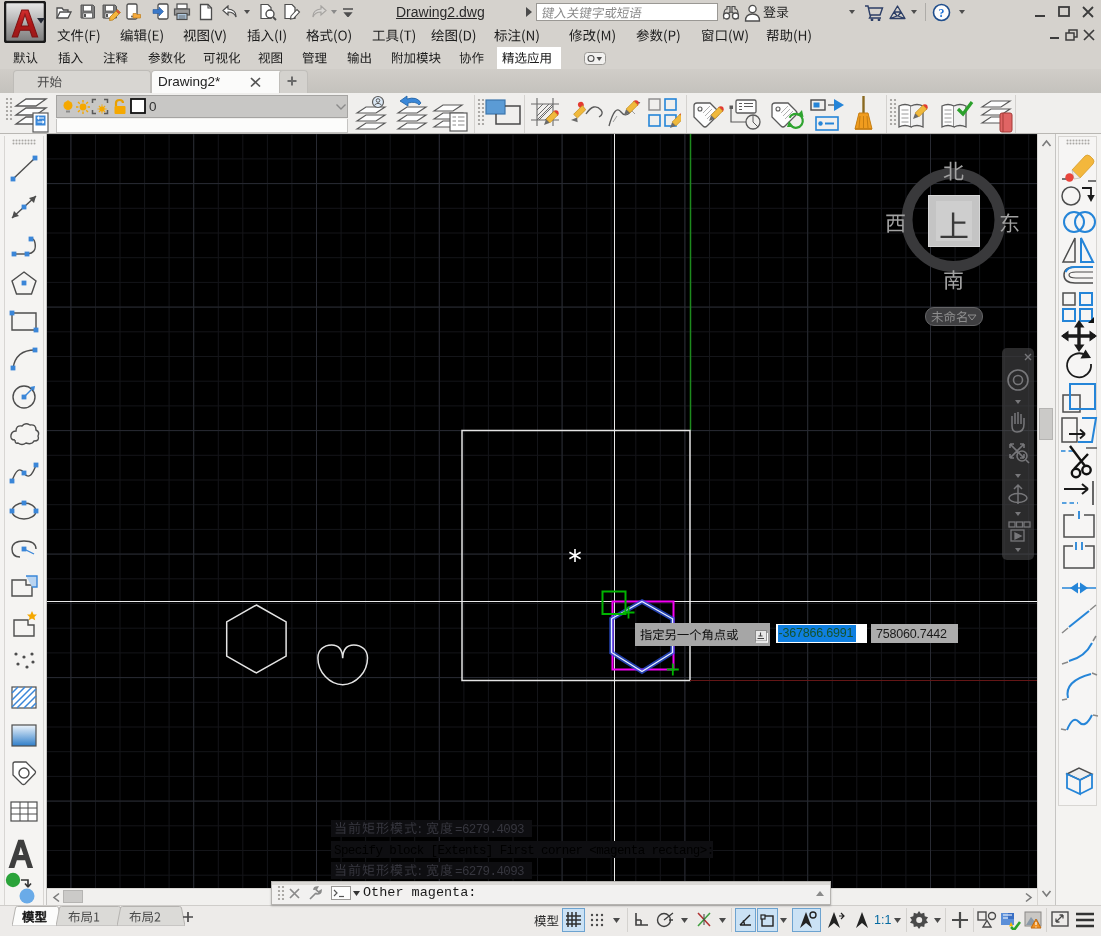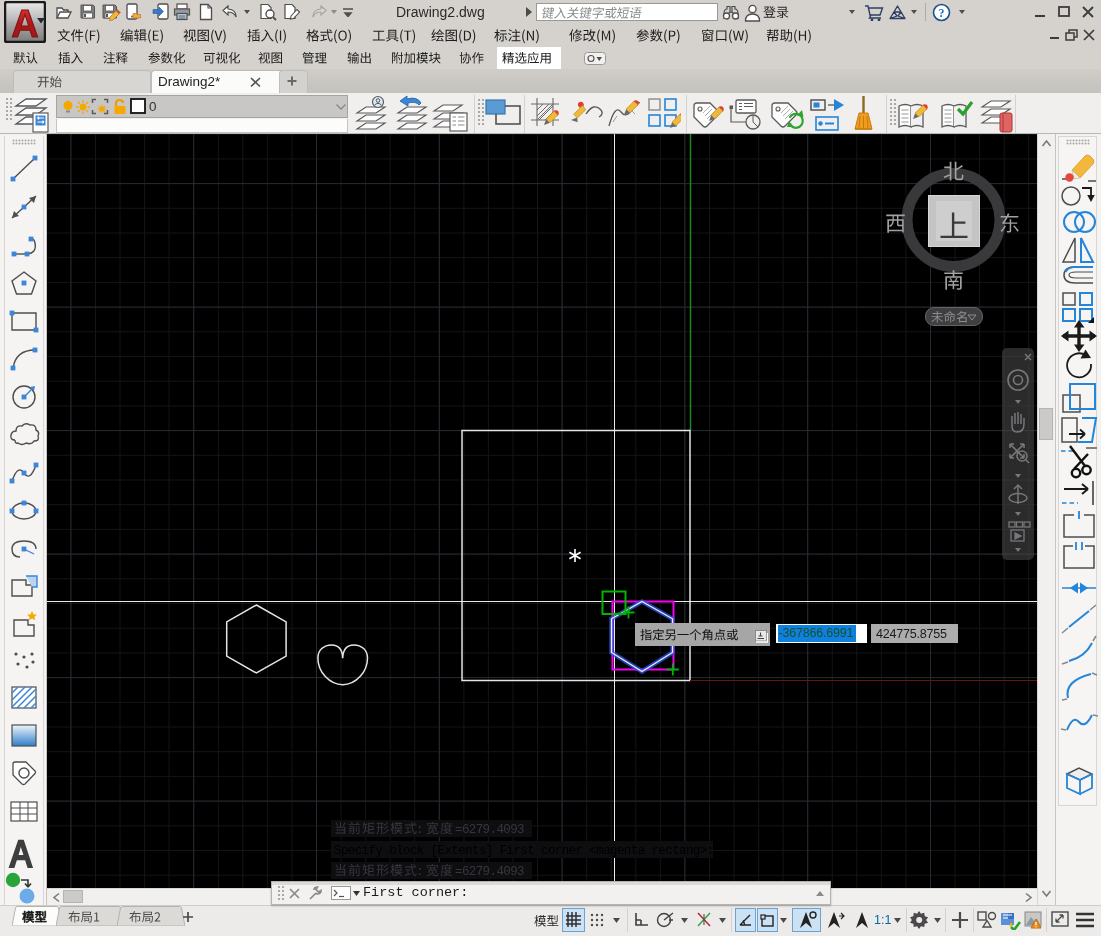--- a/index.html
+++ b/index.html
@@ -77,21 +77,21 @@
   </svg>
 <svg style="position:absolute;left:310px;top:5px;" width="18" height="13" viewBox="0 0 18 13">
     <path d="M11 1 L16 5.5 L11 10 L11 7 Q5 7 3 12 Q2.5 5 11 4 Z" fill="#d9d7d4" stroke="#a6a4a1" stroke-width="1.2"></path>
   </svg>
 <svg style="position:absolute;left:330px;top:9px;" width="8" height="6" viewBox="0 0 8 6">
     <path d="M1 1 L7 1 L4 5 Z" fill="#8a8a8a"></path>
   </svg>
 <svg style="position:absolute;left:342px;top:7px;" width="12" height="10" viewBox="0 0 12 10">
     <path d="M1 2 L11 2 M3 6 L9 6 L6 9.5 Z" stroke="#4d4d4d" stroke-width="1.5" fill="#4d4d4d"></path>
   </svg>
-<div style="position:absolute;left:396px;top:4px;font:400 14px 'Liberation Sans',sans-serif;color:#2a2a2a;letter-spacing:0;white-space:pre;">Drawing2.dwg</div>
+<div style="position:absolute;left:396px;top:4px;font:400 14px 'Liberation Sans',sans-serif;color:#2a2a2a;letter-spacing:0;white-space:pre;text-decoration:underline;">Drawing2.dwg</div>
 <svg style="position:absolute;left:524px;top:6px;" width="10" height="12" viewBox="0 0 10 12">
     <path d="M2 1 L8 6 L2 11 Z" fill="#4a4a4a"></path>
   </svg>
 <div class="" style="position:absolute;left:536px;top:3px;width:182px;height:18px;background:#fff;border:1px solid #9a9894"></div>
 <svg class="" style="position:absolute;left:541px;top:4.5px;overflow:visible" width="102" height="17">
     <g fill="#8a8a8a" transform="translate(0,12.5) scale(0.125) skewX(-10)">
       <use href="#g0" x="0.0"></use>
       <use href="#g1" x="100.0"></use>
       <use href="#g2" x="200.0"></use>
       <use href="#g0" x="300.0"></use>
@@ -760,21 +760,21 @@
   </svg>
 <svg style="position:absolute;left:755px;top:630px;" width="13" height="13" viewBox="0 0 13 13">
     <rect x="0.5" y="0.5" width="11" height="10.5" fill="#e8e8e8" stroke="#8a8a8a"></rect>
     <path d="M5.5 2.5 L5.5 6 M3.5 6 L7.5 6 M2.5 8.5 L9 8.5" stroke="#444" stroke-width="1.1" fill="none"></path>
     <path d="M1 12 L12.5 12 L12.5 3" stroke="#fff" stroke-width="1.3" fill="none"></path>
   </svg>
 <div class="" style="position:absolute;left:776px;top:623.5px;width:90.5px;height:19px;background:#fff"></div>
 <div class="" style="position:absolute;left:777.5px;top:624.5px;width:78px;height:17px;background:#0f7fe0"></div>
 <div style="position:absolute;left:778.5px;top:626px;font:400 12.5px 'Liberation Sans',sans-serif;color:#14532d;letter-spacing:-0.2px;white-space:pre;">-367866.6991</div>
 <div class="" style="position:absolute;left:870.5px;top:623.5px;width:87px;height:19px;background:#acacac"></div>
-<div style="position:absolute;left:876px;top:626.5px;font:400 12.5px 'Liberation Sans',sans-serif;color:#1a1a1a;letter-spacing:-0.2px;white-space:pre;">424775.8755</div>
+<div style="position:absolute;left:876px;top:626.5px;font:400 12.5px 'Liberation Sans',sans-serif;color:#1a1a1a;letter-spacing:-0.2px;white-space:pre;">758060.7442</div>
 <svg style="position:absolute;left:898px;top:162px;" width="115" height="120" viewBox="0 0 115 120">
     <circle cx="55.5" cy="58" r="46.5" fill="none" stroke="#39393b" stroke-width="11"></circle>
   </svg>
 <svg class="" style="position:absolute;left:943px;top:158.0px;overflow:visible" width="23" height="29">
     <g fill="#a2a2a2" transform="translate(0,21.0) scale(0.21)">
       <use href="#g80" x="0.0"></use>
     </g>
   </svg>
 <svg class="" style="position:absolute;left:943px;top:267.0px;overflow:visible" width="23" height="29">
     <g fill="#a2a2a2" transform="translate(0,21.0) scale(0.21)">
@@ -1163,21 +1163,21 @@
     <path d="M2 13 L8 7 M6 4 Q6 1 9.5 1 L8 3.5 L10.5 6 L13 4.5 Q13 8 9 8 L8 7" fill="none" stroke="#8a8a8a" stroke-width="1.7"></path>
   </svg>
 <svg style="position:absolute;left:331px;top:886px;" width="20" height="14" viewBox="0 0 20 14">
     <rect x="0.5" y="0.5" width="19" height="13" fill="#fdfdfd" stroke="#9a9896"></rect>
     <path d="M3 4 L6 7 L3 10" fill="none" stroke="#555" stroke-width="1.2"></path>
     <path d="M8 10.5 L13 10.5" stroke="#555" stroke-width="1.2"></path>
   </svg>
 <svg style="position:absolute;left:352px;top:890px;" width="9" height="7" viewBox="0 0 9 7">
     <path d="M1 1 L8 1 L4.5 6 Z" fill="#333"></path>
   </svg>
-<div style="position:absolute;left:363px;top:885px;font:400 13.5px 'Liberation Mono',monospace;color:#1a1a1a;letter-spacing:0;white-space:pre;">First corner:</div>
+<div style="position:absolute;left:363px;top:885px;font:400 13.5px 'Liberation Mono',monospace;color:#1a1a1a;letter-spacing:0;white-space:pre;">Other magenta:</div>
 <svg style="position:absolute;left:815px;top:889px;" width="10" height="8" viewBox="0 0 10 8">
     <path d="M1 7 L5 2 L9 7" fill="#8a8a8a"></path>
   </svg>
 <svg style="position:absolute;left:12px;top:906px;" width="50" height="20" viewBox="0 0 50 20">
     <path d="M0 20 L3.5 2 Q3.8 0.5 5.5 0.5 L44.5 0.5 Q46.2 0.5 46.5 2 L50 20 Z" fill="#fcfcfb" stroke="#b5b3b0" stroke-width="1"></path>
   </svg>
 <svg style="position:absolute;left:56px;top:906px;" width="68" height="20" viewBox="0 0 68 20">
     <path d="M0 20 L3.5 2 Q3.8 0.5 5.5 0.5 L62.5 0.5 Q64.2 0.5 64.5 2 L68 20 Z" fill="#dbdad7" stroke="#b5b3b0" stroke-width="1"></path>
   </svg>
 <svg style="position:absolute;left:117px;top:906px;" width="68" height="20" viewBox="0 0 68 20">

